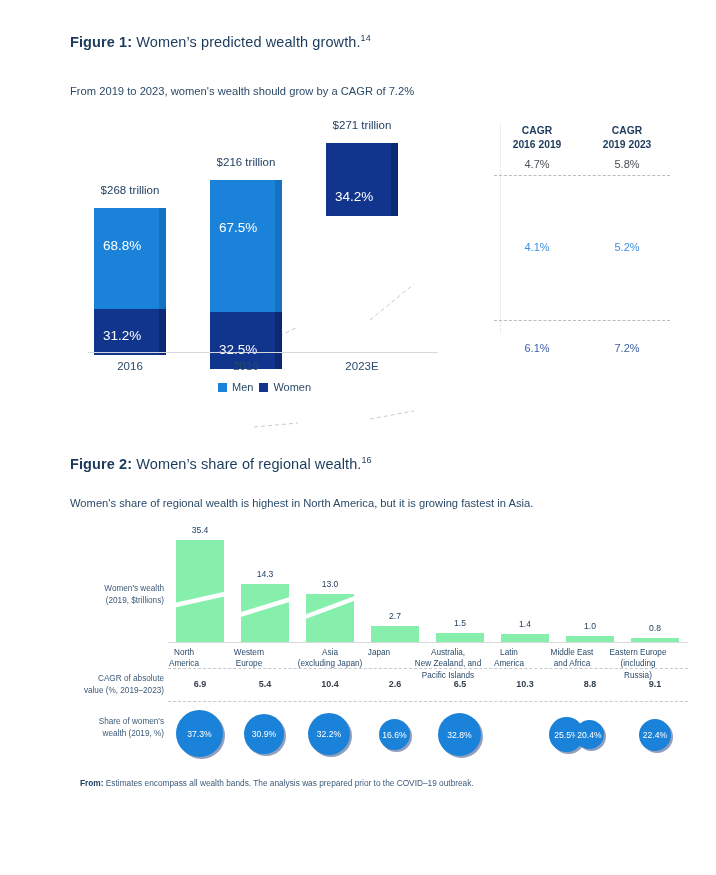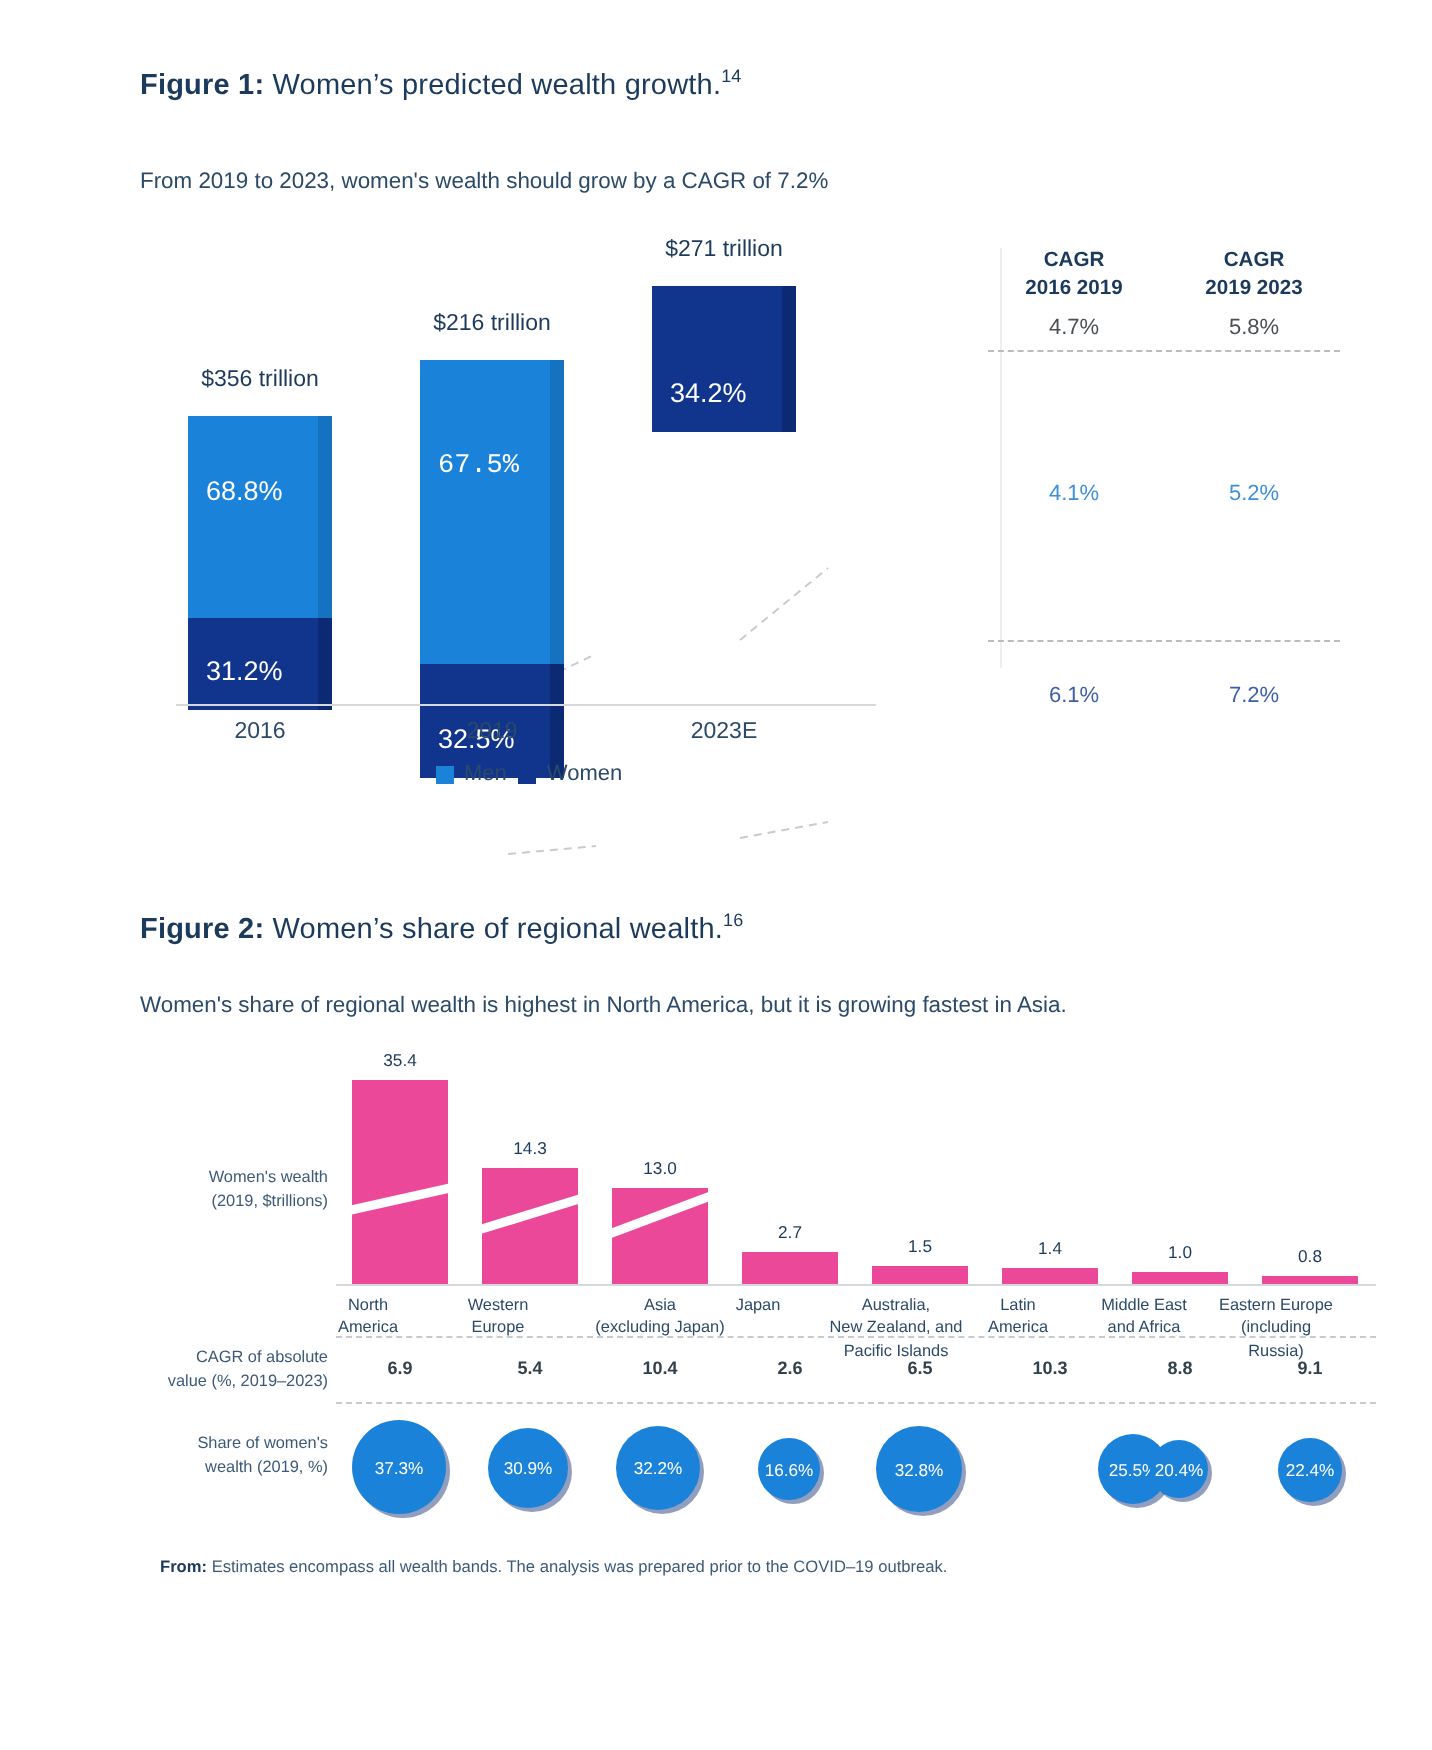--- a/index.html
+++ b/index.html
@@ -116,21 +116,21 @@
     font-size: 8.2px;
     color: #3c5a78;
     text-align: right;
     line-height: 1.45;
     width: 86px;
     left: 78px;
   }
   .f2-chart { position: absolute; left: 168px; top: 92px; width: 520px; height: 110px; }
   .f2-axis { position: absolute; left: 168px; top: 202px; width: 520px; height: 1px; background: #d6d9dc; }
   .f2-bar {
-    position: absolute; bottom: 0; background: #ec4899;
+    position: absolute; bottom: 0; background: #86efac;
   }
   .f2-val {
     position: absolute; left: 50%; transform: translateX(-50%);
     top: -15px; font-size: 8.6px; color: #1b3a5c; white-space: nowrap;
   }
   .f2-cat {
     position: absolute; top: 207px; font-size: 8.2px; color: #2b4a68;
     text-align: center; line-height: 1.4;
   }
 
@@ -175,34 +175,34 @@
     <div class="f1-plot">
 
       <svg class="f1-connector" viewBox="0 0 350 215" preserveAspectRatio="none">
         <line x1="78" y1="68" x2="122" y2="47" stroke="#c8cccf" stroke-width="1" stroke-dasharray="4,3"></line>
         <line x1="194" y1="40" x2="238" y2="4" stroke="#c8cccf" stroke-width="1" stroke-dasharray="4,3"></line>
         <line x1="78" y1="147" x2="122" y2="143" stroke="#c8cccf" stroke-width="1" stroke-dasharray="4,3"></line>
         <line x1="194" y1="139" x2="238" y2="131" stroke="#c8cccf" stroke-width="1" stroke-dasharray="4,3"></line>
       </svg>
 
       <div class="f1-bar" style="left:6px; height:147px;">
-        <div class="f1-total">$356 trillion</div>
+        <div class="f1-total">$268 trillion</div>
         <div class="f1-seg men" style="height:101px;">
           <div class="edge"></div>
           <div class="f1-pct">68.8%</div>
         </div>
         <div class="f1-seg women" style="height:46px;">
           <div class="edge"></div>
           <div class="f1-pct">31.2%</div>
         </div>
       </div>
 
       <div class="f1-bar" style="left:122px; height:175px;">
         <div class="f1-total">$216 trillion</div>
-        <div class="f1-seg men" style="height:152px;font-family:Liberation Mono, monospace;">
+        <div class="f1-seg men" style="height:132px;">
           <div class="edge"></div>
           <div class="f1-pct">67.5%</div>
         </div>
         <div class="f1-seg women" style="height:57px;">
           <div class="edge"></div>
           <div class="f1-pct">32.5%</div>
         </div>
       </div>
 
       <div class="f1-bar" style="left:238px; height:212px;">

